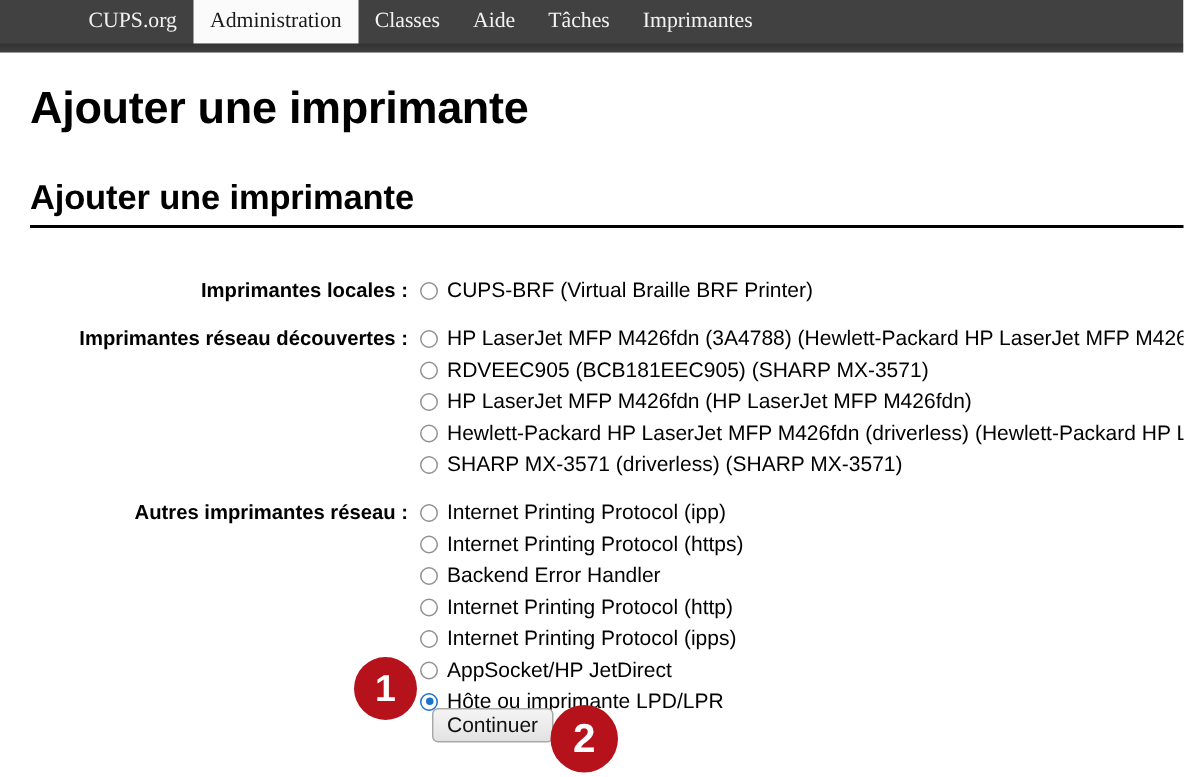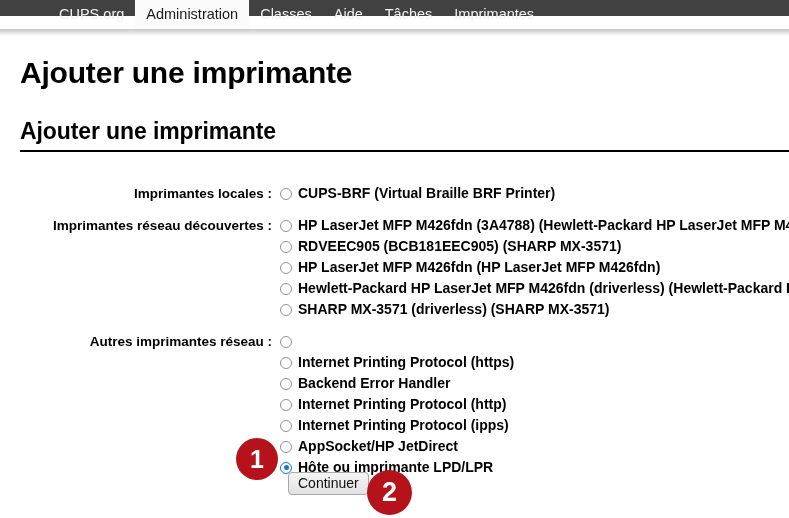--- a/index.html
+++ b/index.html
@@ -20,23 +20,24 @@
     height: 518px;
     overflow: hidden;
   }
 
   
   .navbar {
     position: absolute;
     top: 0;
     left: 0;
     width: 789px;
-    height: 16px;
+    height: 35px;
     background: #414141;
     box-sizing: border-box;
+    font-family: Liberation Serif, serif;
   }
   .navbar-shadow {
     position: absolute;
     top: 29px;
     left: 0;
     width: 789px;
     height: 7px;
     background: linear-gradient(to bottom, rgba(0,0,0,0.22), rgba(0,0,0,0));
   }
   .nav-list {
@@ -109,21 +110,20 @@
     font-weight: bold;
     color: #000000;
     line-height: 21px;
     padding-right: 8px;
     box-sizing: border-box;
     white-space: nowrap;
   }
   .options {
     flex: 0 0 auto;
     width: 509px;
-    font-weight: bold;
   }
   .option {
     display: flex;
     align-items: center;
     height: 21px;
     white-space: nowrap;
     cursor: pointer;
   }
   .radio {
     width: 12px;
@@ -262,20 +262,21 @@
             <span class="option-label">SHARP MX-3571 (driverless) (SHARP MX-3571)</span>
           </div>
         </div>
       </div>
       <div class="group-gap"></div>
       <div class="field-row">
         <div class="field-label">Autres imprimantes réseau :</div>
         <div class="options">
           <div class="option">
             <span class="radio"></span>
+            <span class="option-label">Internet Printing Protocol (ipp)</span>
           </div>
           <div class="option">
             <span class="radio"></span>
             <span class="option-label">Internet Printing Protocol (https)</span>
           </div>
           <div class="option">
             <span class="radio"></span>
             <span class="option-label">Backend Error Handler</span>
           </div>
           <div class="option">

